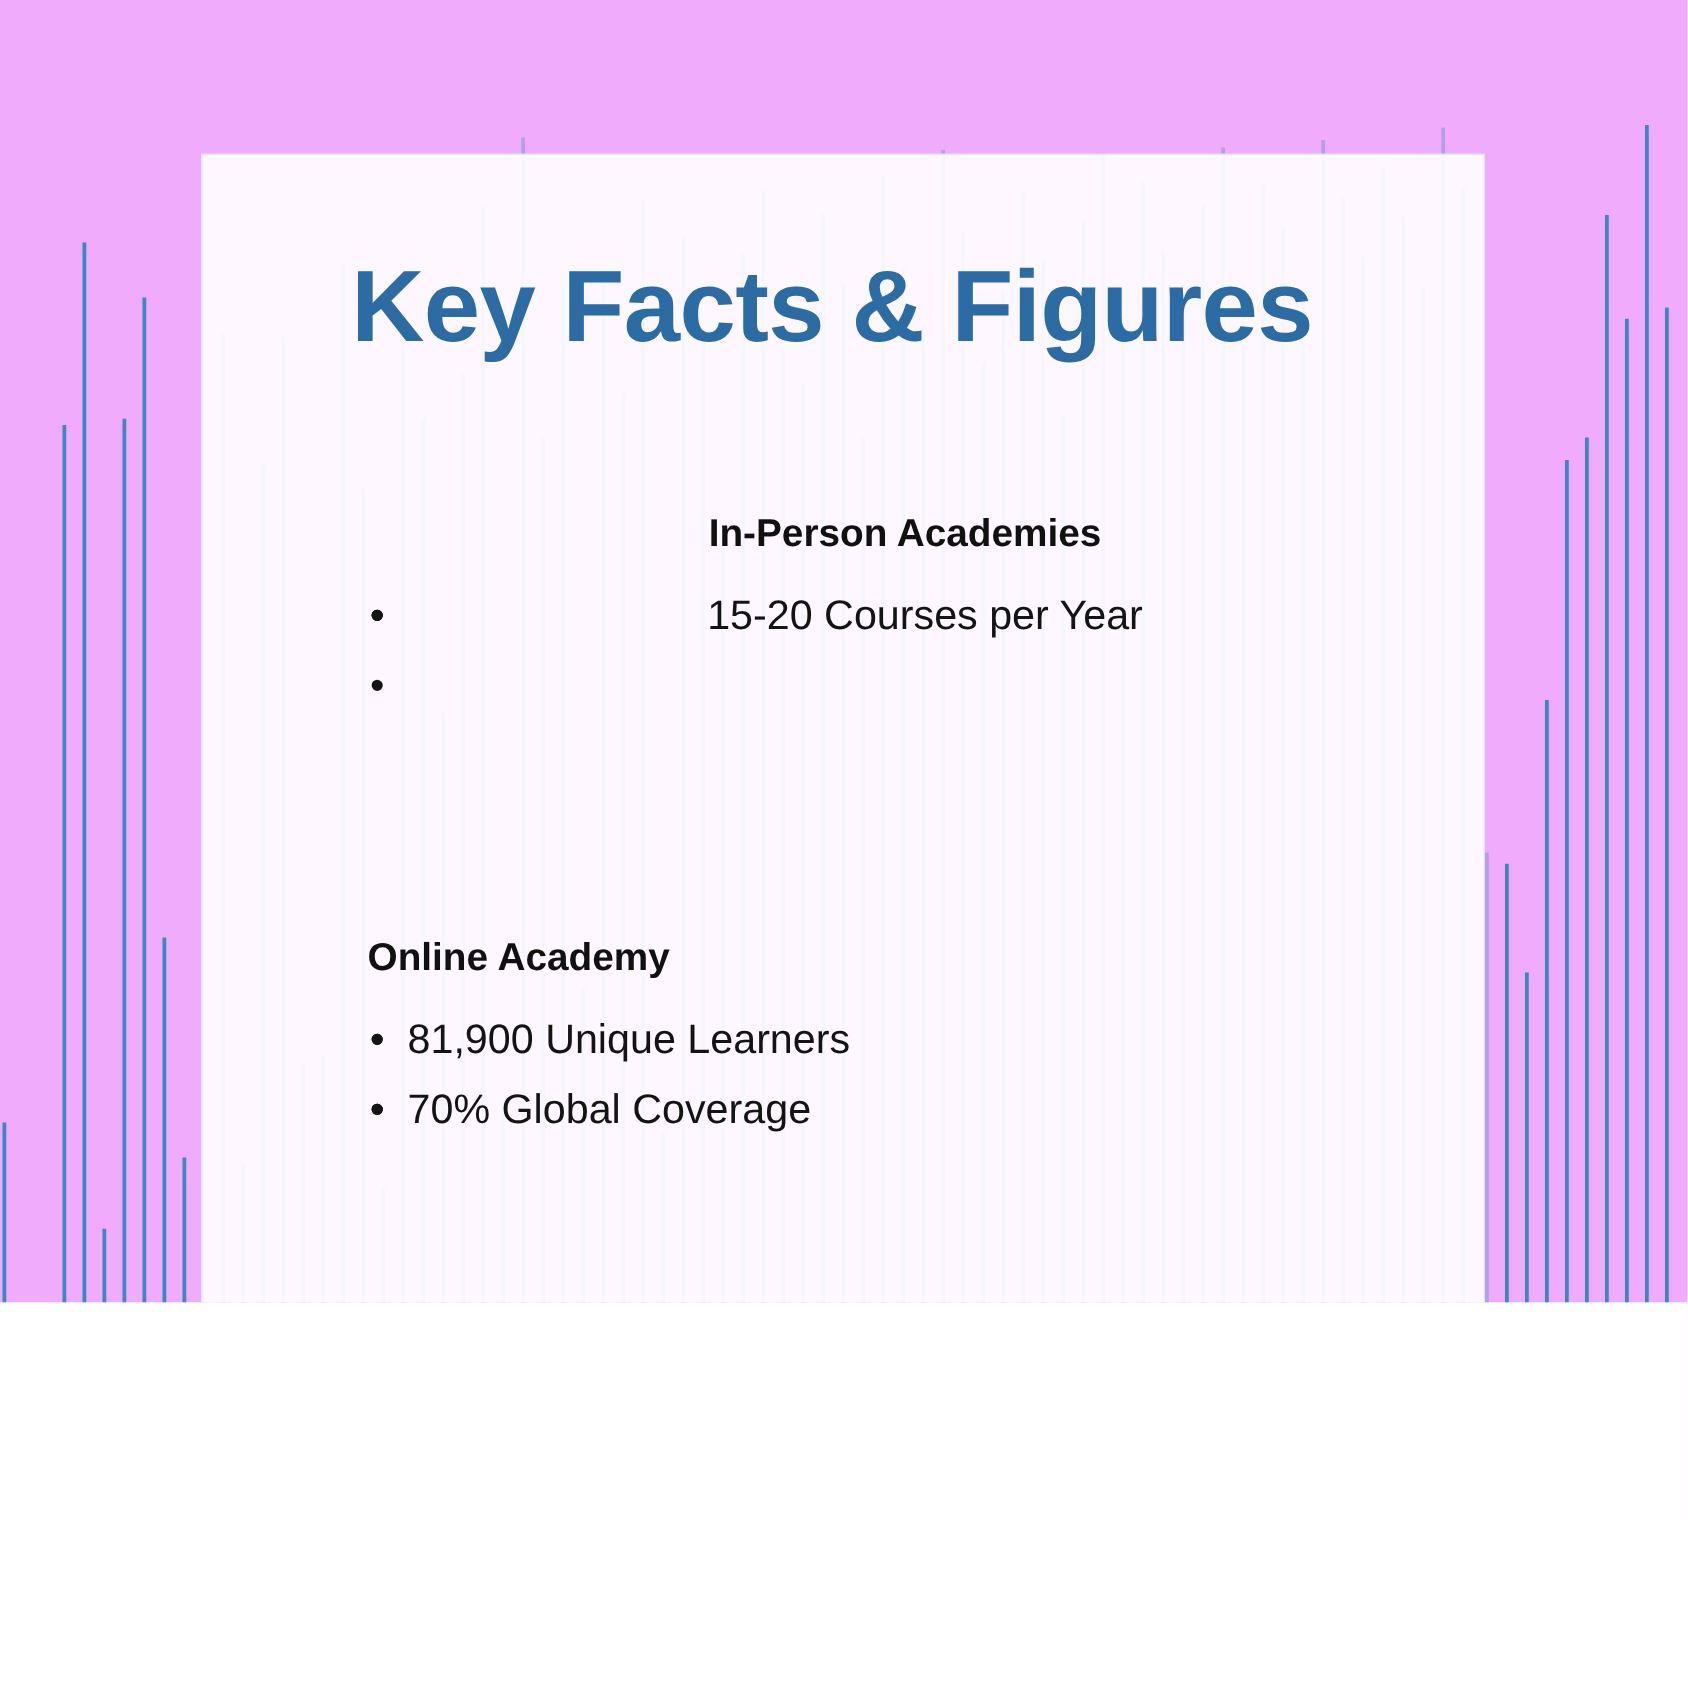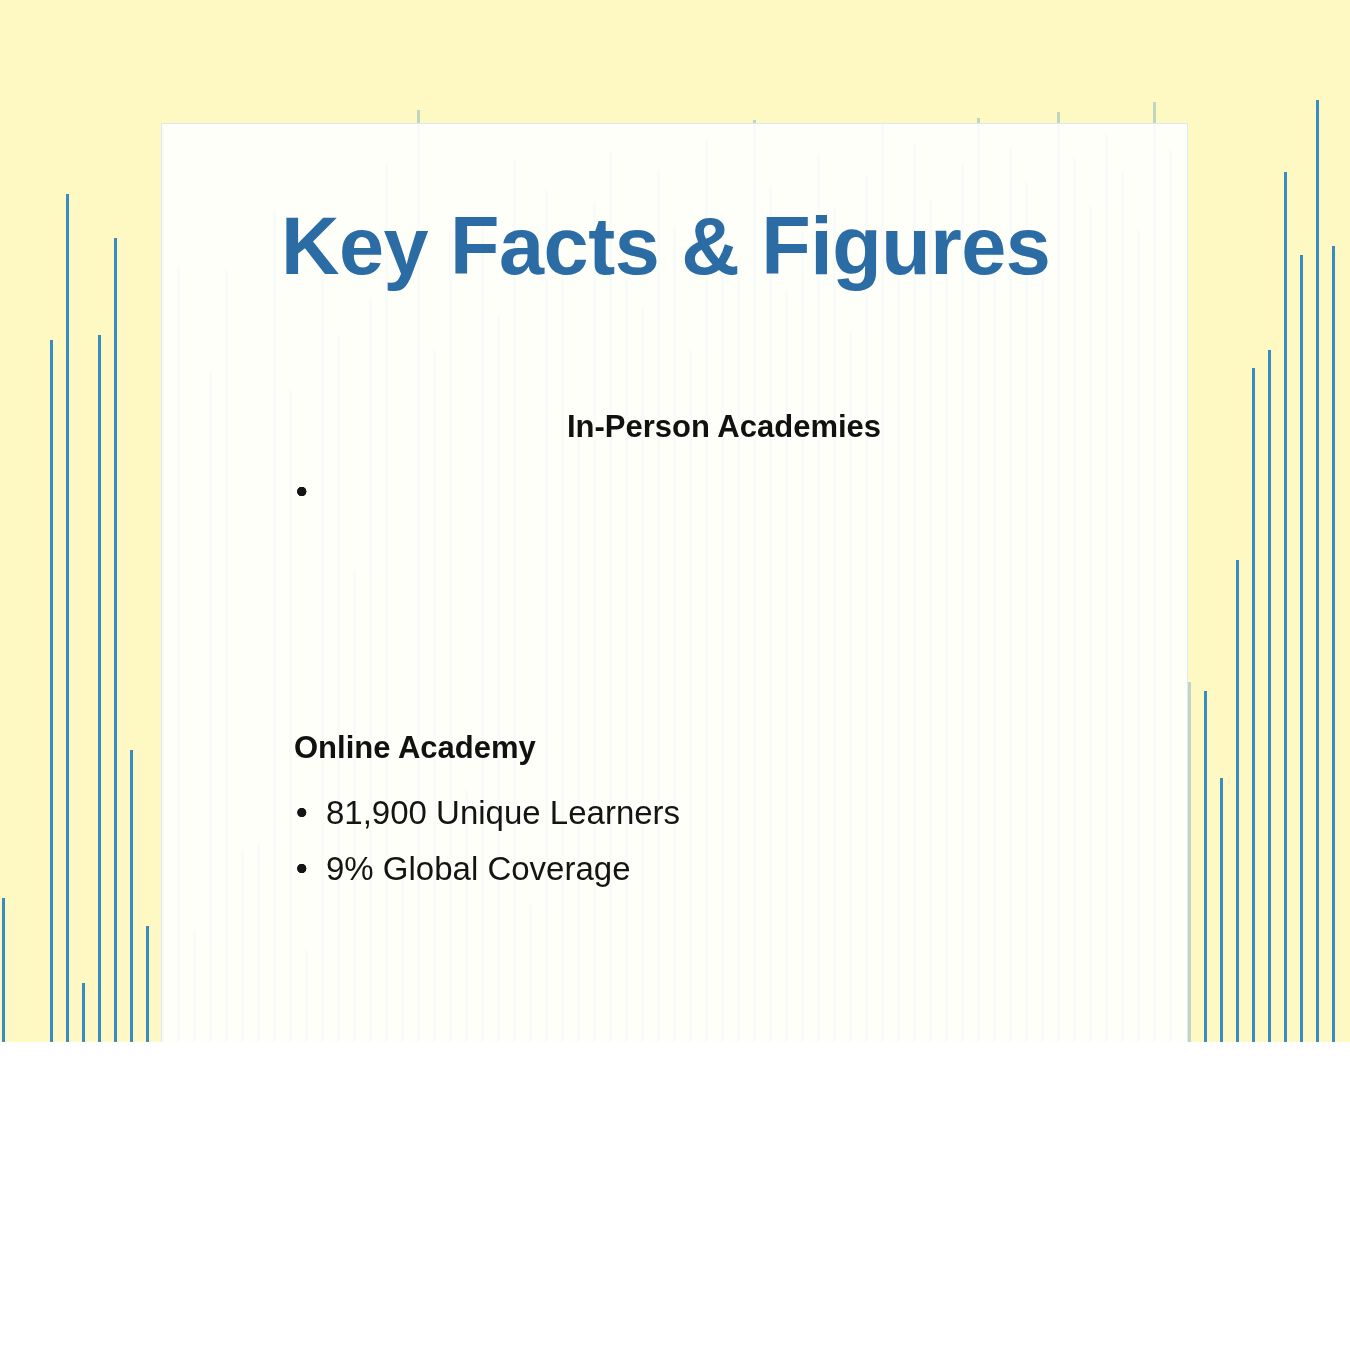--- a/index.html
+++ b/index.html
@@ -8,21 +8,21 @@
     padding: 0;
     background: #ffffff;
   }
   body {
     font-family: "Liberation Sans", sans-serif;
   }
   #slide {
     position: relative;
     width: 1350px;
     height: 1042px;
-    background: #fef9c3;
+    background: #f0abfc;
     overflow: hidden;
   }
 
   
   #bars-layer {
     position: absolute;
     left: 0;
     top: 0;
     width: 1350px;
     height: 1350px;
@@ -69,21 +69,21 @@
     white-space: nowrap;
     line-height: 1.0;
   }
 
   .section {
     position: absolute;
     left: 294px;
     width: 860px;
   }
   #section-in-person { top: 411px; text-align: center; }
-  #section-online    { top: 732px; }
+  #section-online    { top: 750px; }
 
   .section-heading {
     font-size: 31px;
     font-weight: bold;
     color: #111111;
     line-height: 1.0;
     margin-bottom: 22px;
     white-space: nowrap;
   }
 
@@ -206,30 +206,30 @@
 
   <div id="content">
 
     <div id="page-title">Key Facts &amp; Figures</div>
 
     <div class="section" id="section-in-person">
       <div class="section-heading">In-Person Academies</div>
       <ul class="bullet-list" id="list-in-person">
           <li class="bullet-item"><span class="bullet-dot">•</span></li>
           <li class="bullet-item"><span class="bullet-dot">•</span></li>
-          <li class="bullet-item"><span class="bullet-dot">•</span></li>
+          <li class="bullet-item"><span class="bullet-dot">•</span><span>15-20 Courses per Year</span></li>
           <li class="bullet-item"><span class="bullet-dot">•</span></li>
         </ul>
     </div>
 
     <div class="section" id="section-online">
       <div class="section-heading">Online Academy</div>
       <ul class="bullet-list" id="list-online">
           <li class="bullet-item"><span class="bullet-dot">•</span></li>
           <li class="bullet-item"><span class="bullet-dot">•</span><span>81,900 Unique Learners</span></li>
           <li class="bullet-item"><span class="bullet-dot">•</span></li>
           <li class="bullet-item"><span class="bullet-dot">•</span></li>
-          <li class="bullet-item"><span class="bullet-dot">•</span><span>9% Global Coverage</span></li>
+          <li class="bullet-item"><span class="bullet-dot">•</span><span>70% Global Coverage</span></li>
         </ul>
     </div>
 
   </div>
 </div>
 
 </body></html>

